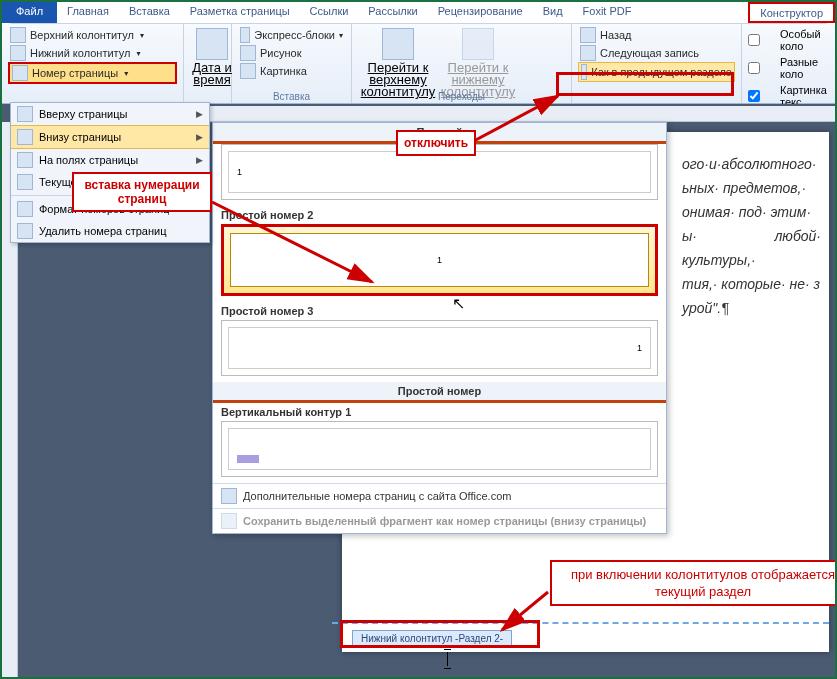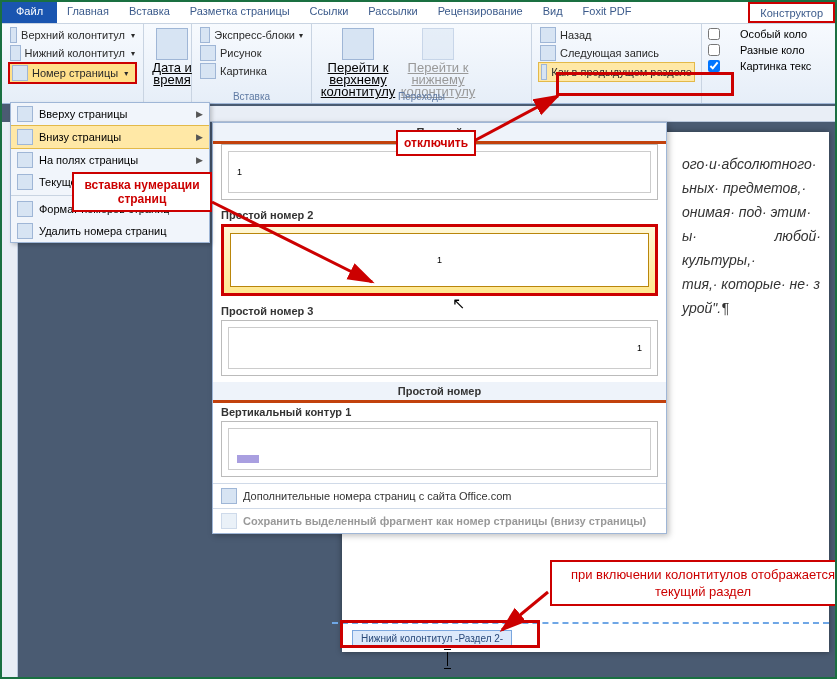--- a/index.html
+++ b/index.html
@@ -1,19 +1,19 @@
 <!DOCTYPE html>
 <html><head>
 <meta charset="utf-8">
 <style>
 * { margin: 0; padding: 0; box-sizing: border-box; font-family: "Segoe UI", Tahoma, sans-serif; }
 body { background: #fff; width: 837px; height: 679px; overflow: hidden; position: relative; border: 2px solid #1a7041; }
 
 
-.tabs { display: flex; background: #fff; height: 22px; border-bottom: 1px solid #c9d4e2; font-size: 11px; }
+.tabs { display: flex; background: #fff; height: 22px; border-bottom: 1px solid #c9d4e2; font-size: 11px; border-radius: 10px; }
 .tab { padding: 3px 10px; color: #3b5a8b; cursor: pointer; }
 .tab.file { background: #1a55b0; color: #fff; padding: 3px 14px; }
 .tab.constructor { border: 2px solid #c00; margin-left: auto; }
 
 
 .ribbon { display: flex; background: linear-gradient(#f7fafe,#e6eef8); height: 80px; border-bottom: 1px solid #9fb6d6; font-size: 11px; position: relative; }
 .rgroup { border-right: 1px solid #c9d4e2; padding: 2px 6px 0 6px; display: flex; flex-direction: column; position: relative; }
 .rgroup-label { font-size: 10px; color: #5f7aa3; text-align: center; position: absolute; bottom: 1px; left: 0; right: 0; }
 .rrow { display: flex; align-items: center; gap: 4px; padding: 1px 2px; white-space: nowrap; color: #2a2a2a; }
 .rrow .ricon { width: 16px; height: 16px; background: #d7e4f3; border: 1px solid #9fb6d6; display: inline-block; }
@@ -80,21 +80,21 @@
   <div class="tab">Разметка страницы</div>
   <div class="tab">Ссылки</div>
   <div class="tab">Рассылки</div>
   <div class="tab">Рецензирование</div>
   <div class="tab">Вид</div>
   <div class="tab">Foxit PDF</div>
   <div class="tab constructor">Конструктор</div>
 </div>
 
 <div class="ribbon">
-  <div class="rgroup" style="width:142px">
+  <div class="rgroup" style="width:182px">
     <div class="rrow">
         <span class="ricon"></span>
         <span>Верхний колонтитул</span>
         <span style="margin-left:2px;font-size:8px">▾</span>
       </div>
     <div class="rrow">
         <span class="ricon"></span>
         <span>Нижний колонтитул</span>
         <span style="margin-left:2px;font-size:8px">▾</span>
       </div>

